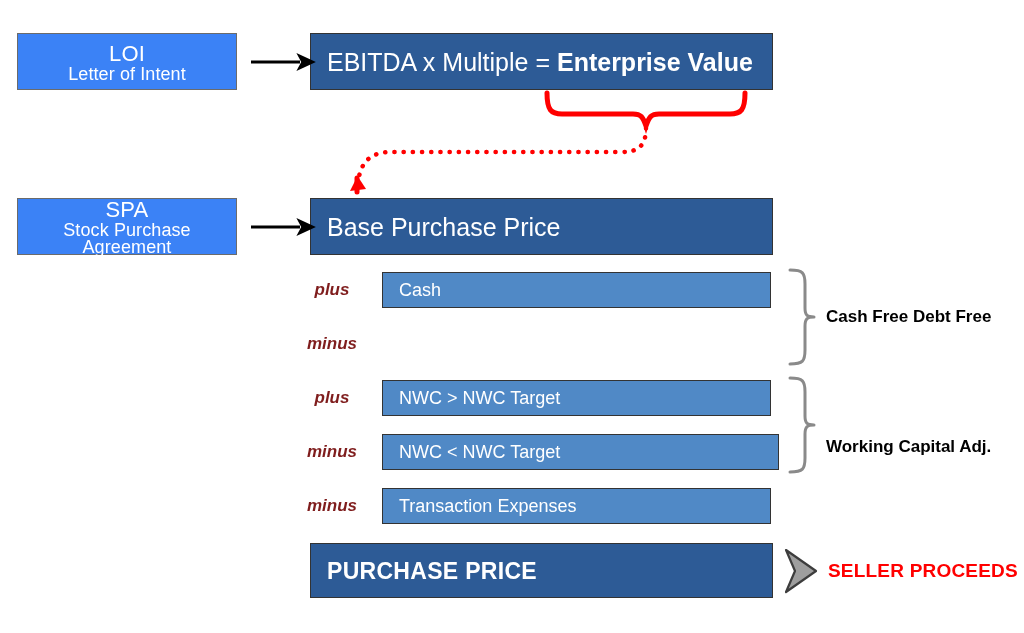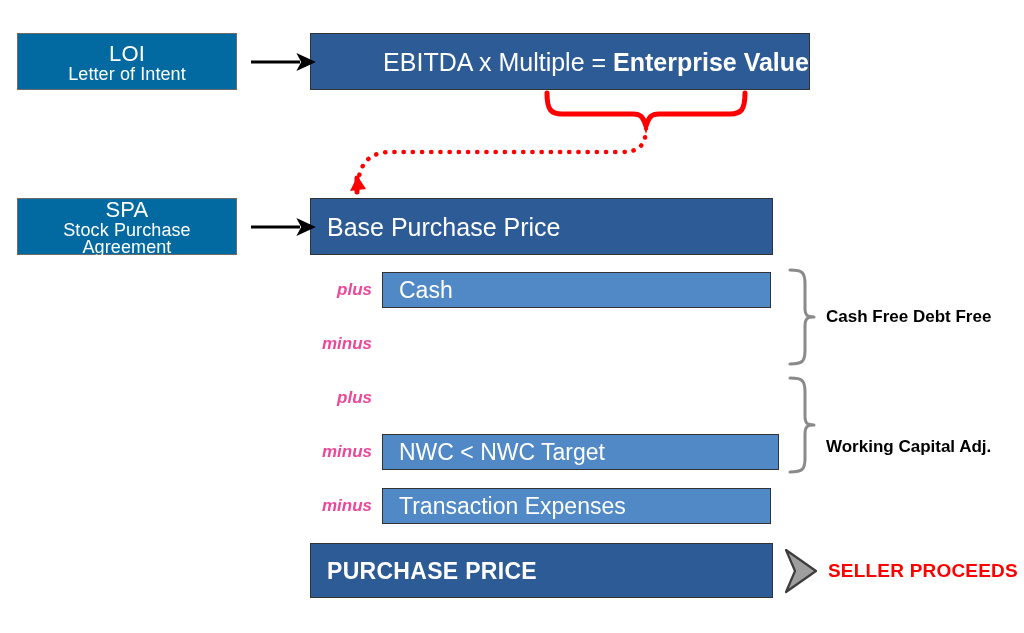--- a/index.html
+++ b/index.html
@@ -23,21 +23,21 @@
   
   .box {
     position: absolute;
     box-sizing: border-box;
     display: flex;
     align-items: center;
     color: #ffffff;
     border: 1px solid #3f3f3f;
   }
   .box.navy {
-    background: #0369a1;
+    background: #3b82f6;
     border: 1px solid #6b6b6b;
     flex-direction: column;
     justify-content: center;
     text-align: center;
   }
   .box.mid {
     background: #2D5B96;
     border: 1px solid #333333;
   }
   .box.light {
@@ -62,38 +62,38 @@
     padding-left: 16px;
     font-size: 25px;
     line-height: 28px;
     font-weight: 400;
     white-space: nowrap;
   }
   .box-label .strong {
     font-weight: 700;
   }
   .box-label.small {
-    font-size: 23px;
+    font-size: 18px;
   }
   .box-label.heavy {
     font-weight: 700;
     font-size: 23px;
     letter-spacing: .3px;
   }
 
   
   .op {
     position: absolute;
     width: 80px;
-    text-align: right;
+    text-align: center;
     font-size: 17px;
     line-height: 20px;
     font-style: italic;
     font-weight: 700;
-    color: #ec4899;
+    color: #7f1d1d;
   }
 
   
   .brace-caption {
     position: absolute;
     font-size: 17px;
     line-height: 20px;
     font-weight: 700;
     color: #000000;
     white-space: nowrap;
@@ -123,21 +123,21 @@
 </head>
 <body>
 
 <div class="stage">
 
   <div class="box navy" style="left:17px; top:33px; width:220px; height:57px;">
     <div class="navy-title">LOI</div>
     <div class="navy-sub">Letter of Intent</div>
   </div>
 
-  <div class="box mid" style="left:310px; top:33px; width:500px; height:57px;justify-content:flex-end;">
+  <div class="box mid" style="left:310px; top:33px; width:463px; height:57px;">
     <div class="box-label">
       <span>EBITDA x Multiple = </span><span class="strong">Enterprise Value</span>
     </div>
   </div>
 
   <div class="box mid" style="left:310px; top:198px; width:463px; height:57px;">
     <div class="box-label">Base Purchase Price</div>
   </div>
 
   <div class="box navy" style="left:17px; top:198px; width:220px; height:57px;">
@@ -146,20 +146,23 @@
   </div>
 
   <div class="op" style="left:292px; top:280px;">plus</div>
   <div class="box light" style="left:382px; top:272px; width:389px; height:36px;">
     <div class="box-label small">Cash</div>
   </div>
 
   <div class="op" style="left:292px; top:334px;">minus</div>
 
   <div class="op" style="left:292px; top:388px;">plus</div>
+  <div class="box light" style="left:382px; top:380px; width:389px; height:36px;">
+    <div class="box-label small">NWC &gt; NWC Target</div>
+  </div>
 
   <div class="op" style="left:292px; top:442px;">minus</div>
   <div class="box light" style="left:382px; top:434px; width:397px; height:36px;">
     <div class="box-label small">NWC &lt; NWC Target</div>
   </div>
 
   <div class="op" style="left:292px; top:496px;">minus</div>
   <div class="box light" style="left:382px; top:488px; width:389px; height:36px;">
     <div class="box-label small">Transaction Expenses</div>
   </div>

